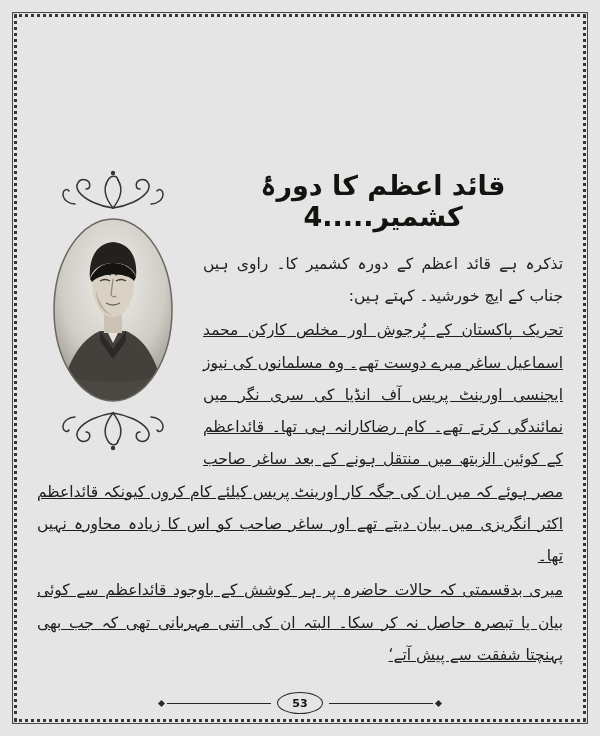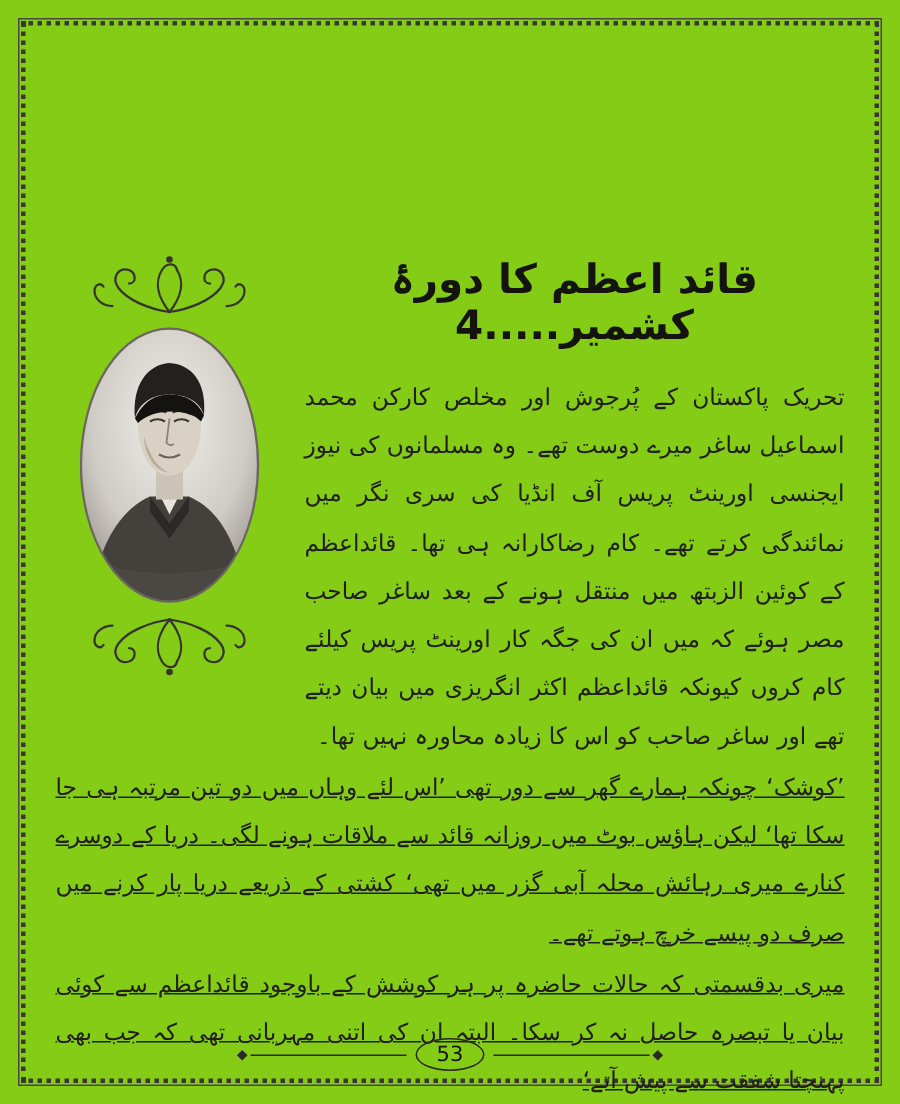--- a/index.html
+++ b/index.html
@@ -2,21 +2,21 @@
 <html><head>
 <meta charset="utf-8">
 <style>
   * { box-sizing: border-box; }
   html, body { margin: 0; padding: 0; background: #ffffff; }
 
   .page {
     position: relative;
     width: 600px;
     height: 736px;
-    background: #84cc16;
+    background: #e5e5e5;
     font-family: "DejaVu Sans", sans-serif;
     color: #1f1d1a;
     overflow: hidden;
   }
 
   
   .frame {
     position: absolute;
     inset: 12px;
     border: 1px solid #4a4742;
@@ -76,21 +76,21 @@
   }
   .rule { width: 104px; border-top: 1.6px solid #2b2925; height: 0; }
   .diamond {
     width: 5px; height: 5px; background: #2b2925;
     transform: rotate(45deg); margin: 0 3px; flex: none;
   }
   .badge {
     min-width: 46px; height: 22px;
     border: 1.6px solid #2b2925; border-radius: 50%;
     display: flex; align-items: center; justify-content: center;
-    font-size: 14px; font-weight: normal;
+    font-size: 11px; font-weight: bold;
     margin: 0 6px; padding: 0 10px; flex: none;
     color: #15130f;
   }
 </style>
 </head>
 <body>
 
 <div class="page">
 
   <div class="frame"></div>
@@ -153,22 +153,22 @@
           <path d="M58 40 C66 30 68 20 63 12"></path>
           <path d="M20 36 C14 36 8 32 8 26 C8 22 12 20 14 23"></path>
           <path d="M96 36 C102 36 108 32 108 26 C108 22 104 20 102 23"></path>
           <circle cx="58" cy="5" r="2.2" fill="#35342f" stroke="none"></circle>
         </g>
       </svg>
     </div>
 
     <h1 class="page-title" dir="rtl">قائد اعظم کا دورۂ کشمیر.....4</h1>
 
+    <p class="para" dir="rtl">تذکرہ ہے قائد اعظم کے دورہ کشمیر کا۔ راوی ہیں جناب کے ایچ خورشید۔ کہتے ہیں:</p>
     <p class="para" dir="rtl">تحریک پاکستان کے پُرجوش اور مخلص کارکن محمد اسماعیل ساغر میرے دوست تھے۔ وہ مسلمانوں کی نیوز ایجنسی اورینٹ پریس آف انڈیا کی سری نگر میں نمائندگی کرتے تھے۔ کام رضاکارانہ ہی تھا۔ قائداعظم کے کوئین الزبتھ میں منتقل ہونے کے بعد ساغر صاحب مصر ہوئے کہ میں ان کی جگہ کار اورینٹ پریس کیلئے کام کروں کیونکہ قائداعظم اکثر انگریزی میں بیان دیتے تھے اور ساغر صاحب کو اس کا زیادہ محاورہ نہیں تھا۔</p>
-    <p class="para" dir="rtl">’کوشک‘ چونکہ ہمارے گھر سے دور تھی ’اس لئے وہاں میں دو تین مرتبہ ہی جا سکا تھا‘ لیکن ہاؤس بوٹ میں روزانہ قائد سے ملاقات ہونے لگی۔ دریا کے دوسرے کنارے میری رہائش محلہ آبی گزر میں تھی‘ کشتی کے ذریعے دریا پار کرنے میں صرف دو پیسے خرچ ہوتے تھے۔</p>
     <p class="para" dir="rtl">میری بدقسمتی کہ حالات حاضرہ پر ہر کوشش کے باوجود قائداعظم سے کوئی بیان یا تبصرہ حاصل نہ کر سکا۔ البتہ ان کی اتنی مہربانی تھی کہ جب بھی پہنچتا شفقت سے پیش آتے‘</p>
 
   </div>
 
   <div class="footer">
     <span class="diamond"></span>
     <span class="rule"></span>
     <span class="badge">53</span>
     <span class="rule"></span>
     <span class="diamond"></span>

